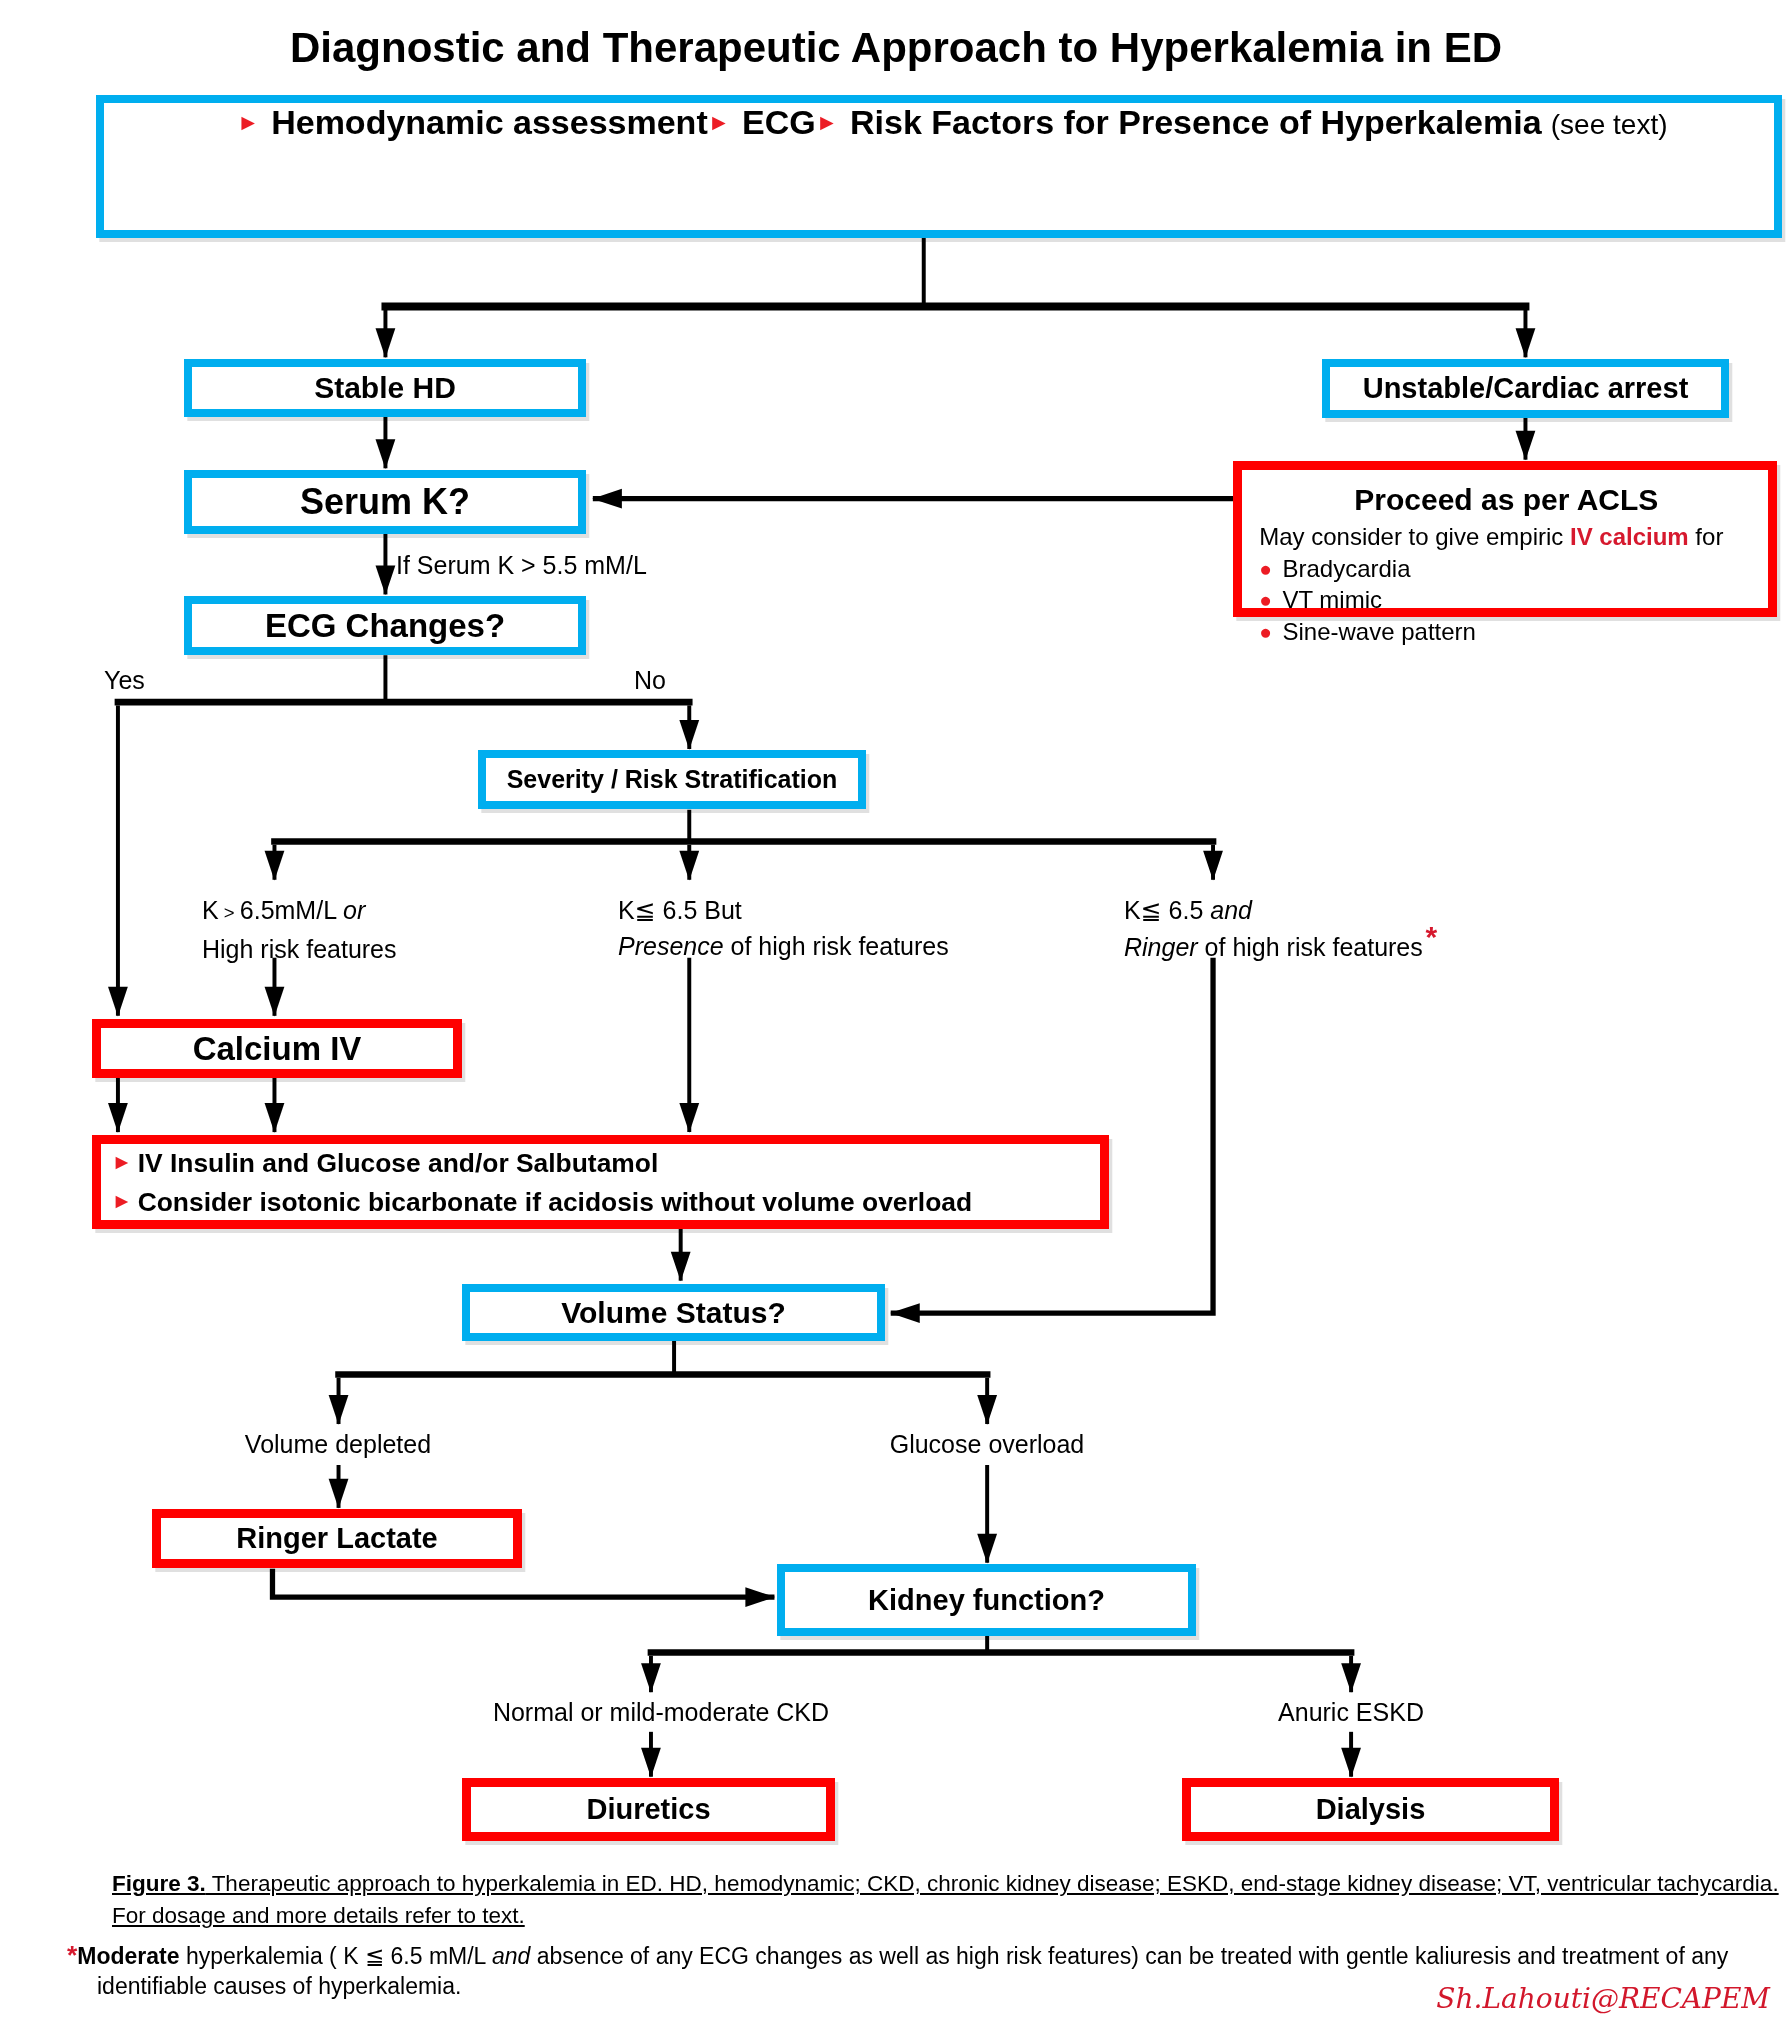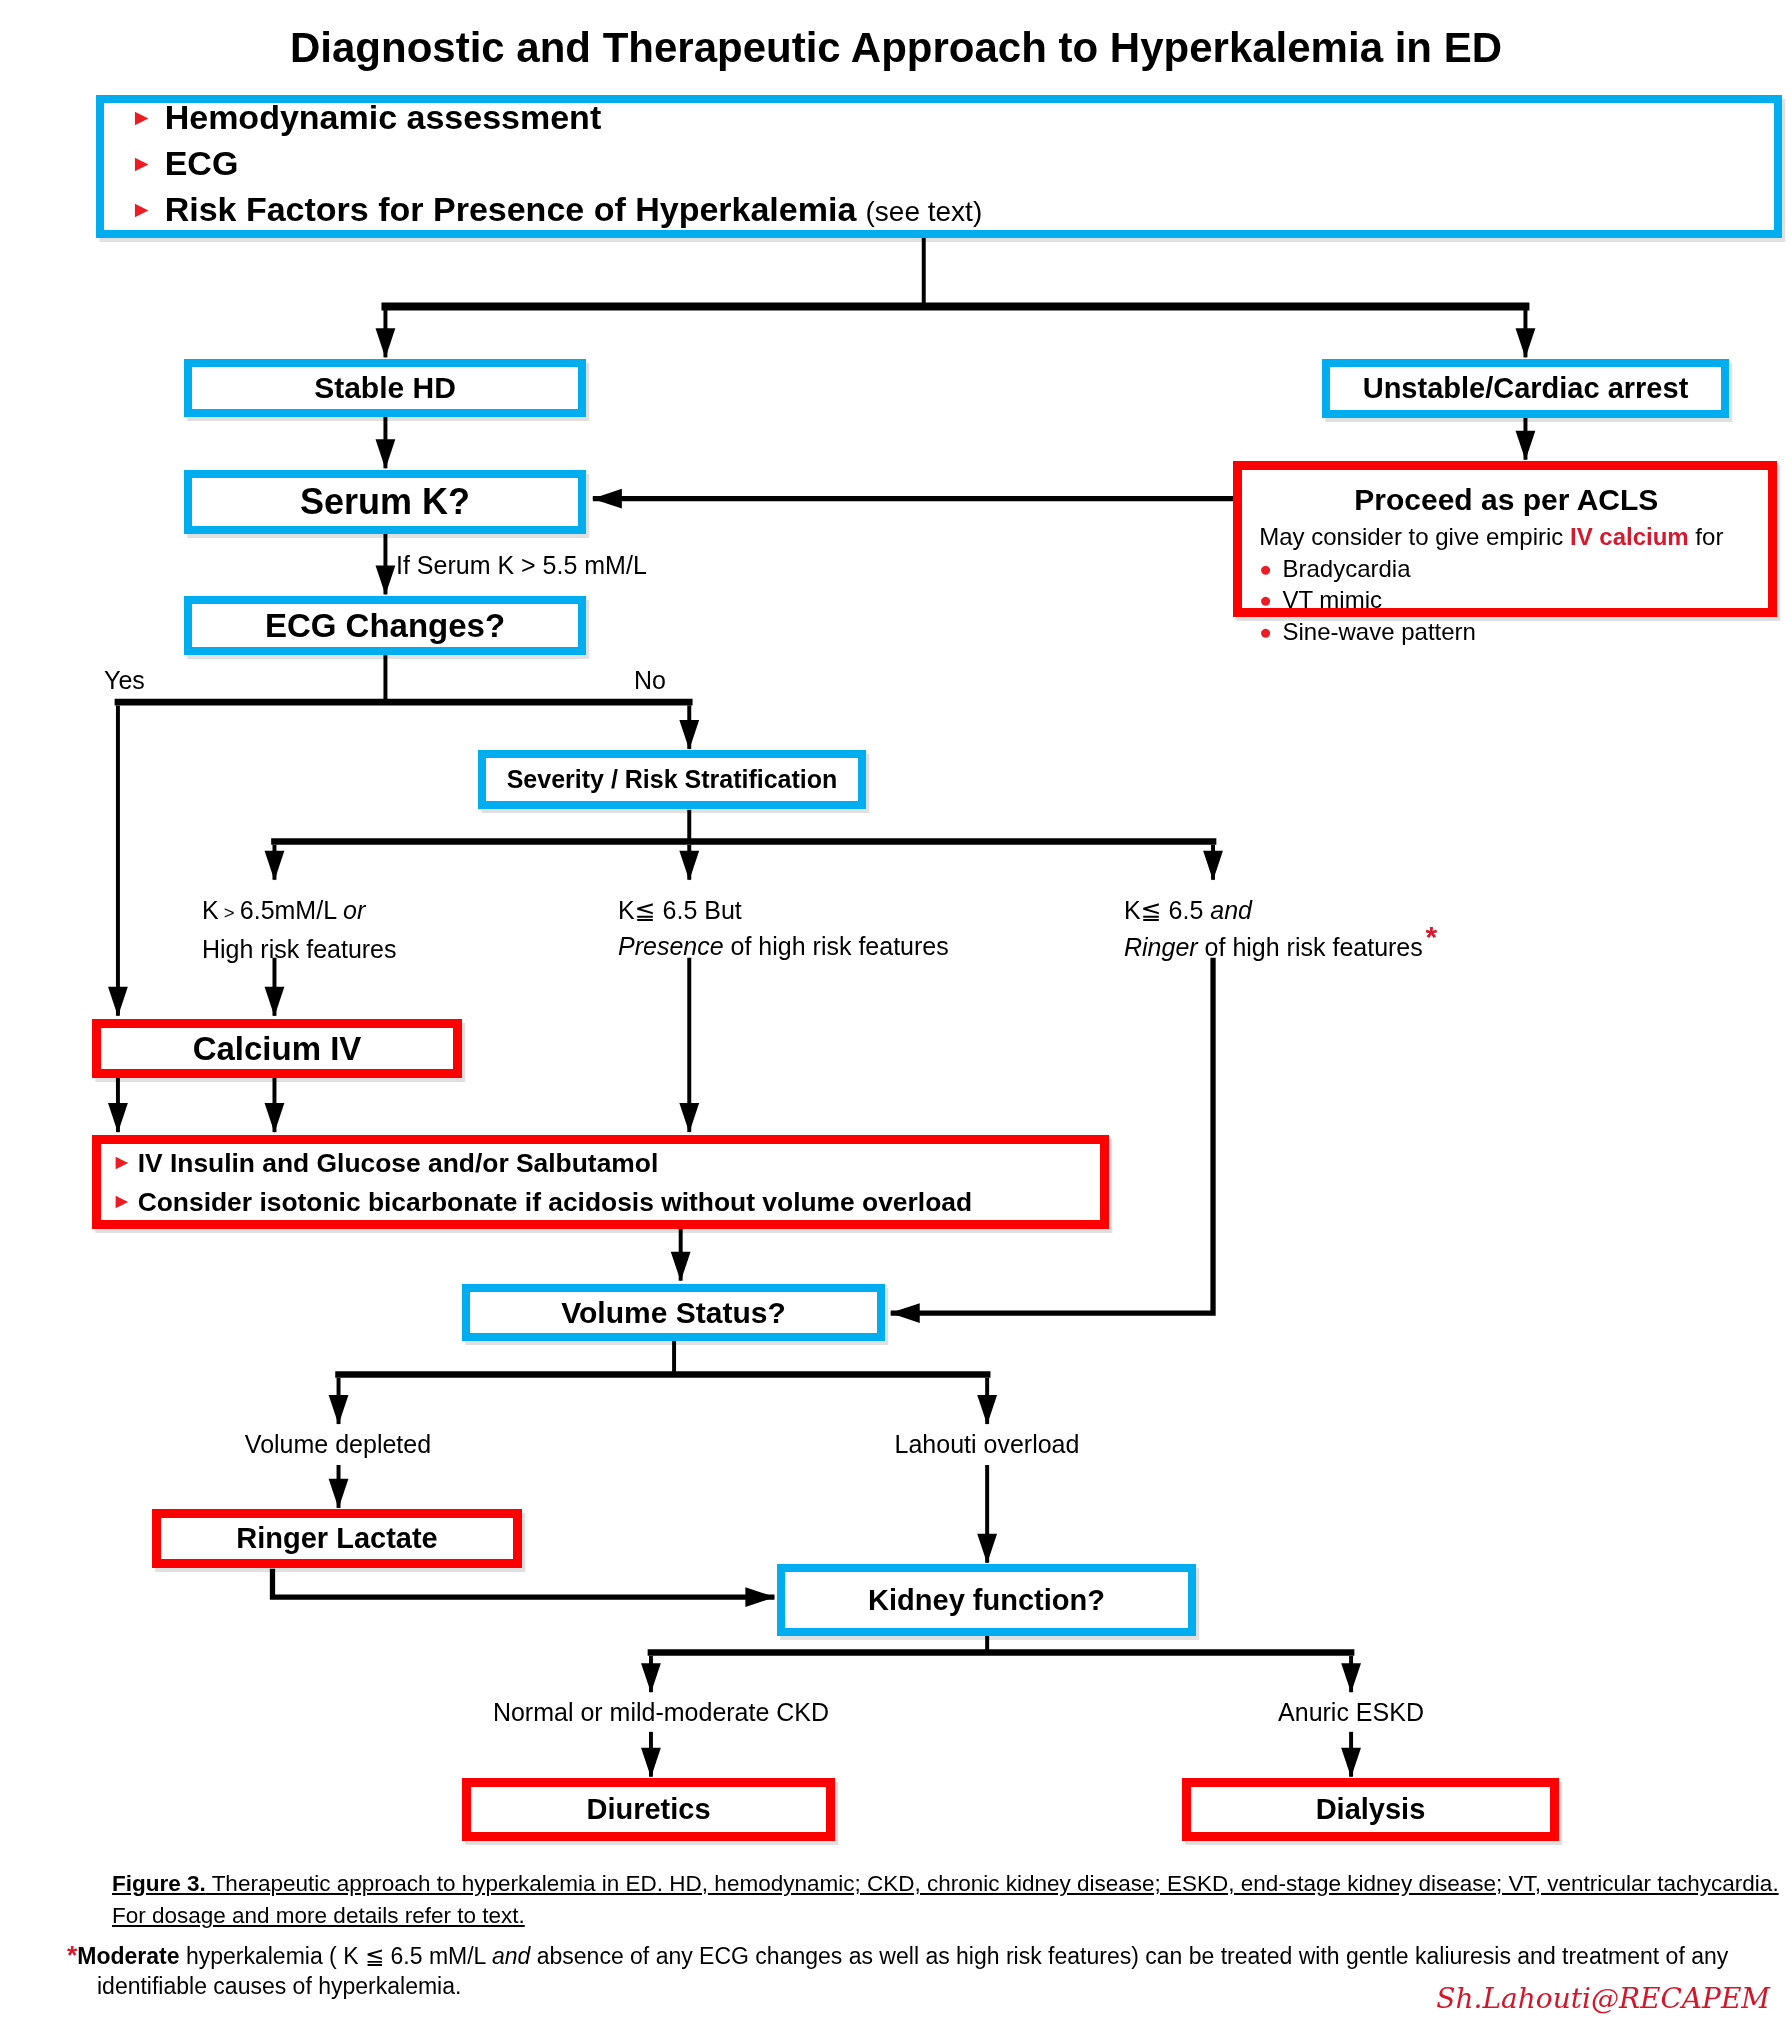--- a/index.html
+++ b/index.html
@@ -23,21 +23,21 @@
     position: absolute; box-sizing: border-box; background: #fff;
     display: flex; align-items: center; justify-content: center;
     text-align: center; font-weight: bold;
     box-shadow: 3.3px 4px 0 rgba(0,0,0,0.12);
   }
   .blue { border: 8.6px solid #00AEEF; }
   .red  { border: 9.2px solid #FF0000; }
 
   .top-box {
     left: 96px; top: 95px; width: 1686px; height: 143px;
-    flex-direction: column; align-items: flex-start; justify-content: center;
+    flex-direction: row; align-items: flex-start; justify-content: center;
     padding-left: 26.4px; font-weight: normal; text-align: left;
   }
   .trow { line-height: 38px; white-space: nowrap; }
   .tri  { color: #EC1C24; font-size: 22.5px; margin-right: 12px; vertical-align: 4px; }
   .tb   { font-size: 34px; font-weight: bold; }
   .see  { font-size: 28px; font-weight: normal; margin-left: 9.2px; }
 
   .node-stable    { left: 184px;  top: 359px;  width: 402px;  height: 58px;  font-size: 30px; }
   .node-unstable  { left: 1322px; top: 359px;  width: 407px;  height: 59px;  font-size: 29px; }
   .node-serum     { left: 184px;  top: 470px;  width: 402px;  height: 64px;  font-size: 36px; }
@@ -248,21 +248,21 @@
   </div>
 
   <div class="box blue node-volume">
     <span>Volume Status?</span>
   </div>
 
   <div class="elabel centered" style="left:338px; top:1426px;">
     <span>Volume depleted</span>
   </div>
   <div class="elabel centered" style="left:987px; top:1426px;">
-    <span>Lahouti overload</span>
+    <span>Glucose overload</span>
   </div>
 
   <div class="box red node-ringer">
     <span>Ringer Lactate</span>
   </div>
 
   <div class="box blue node-kidney">
     <span>Kidney function?</span>
   </div>
 

